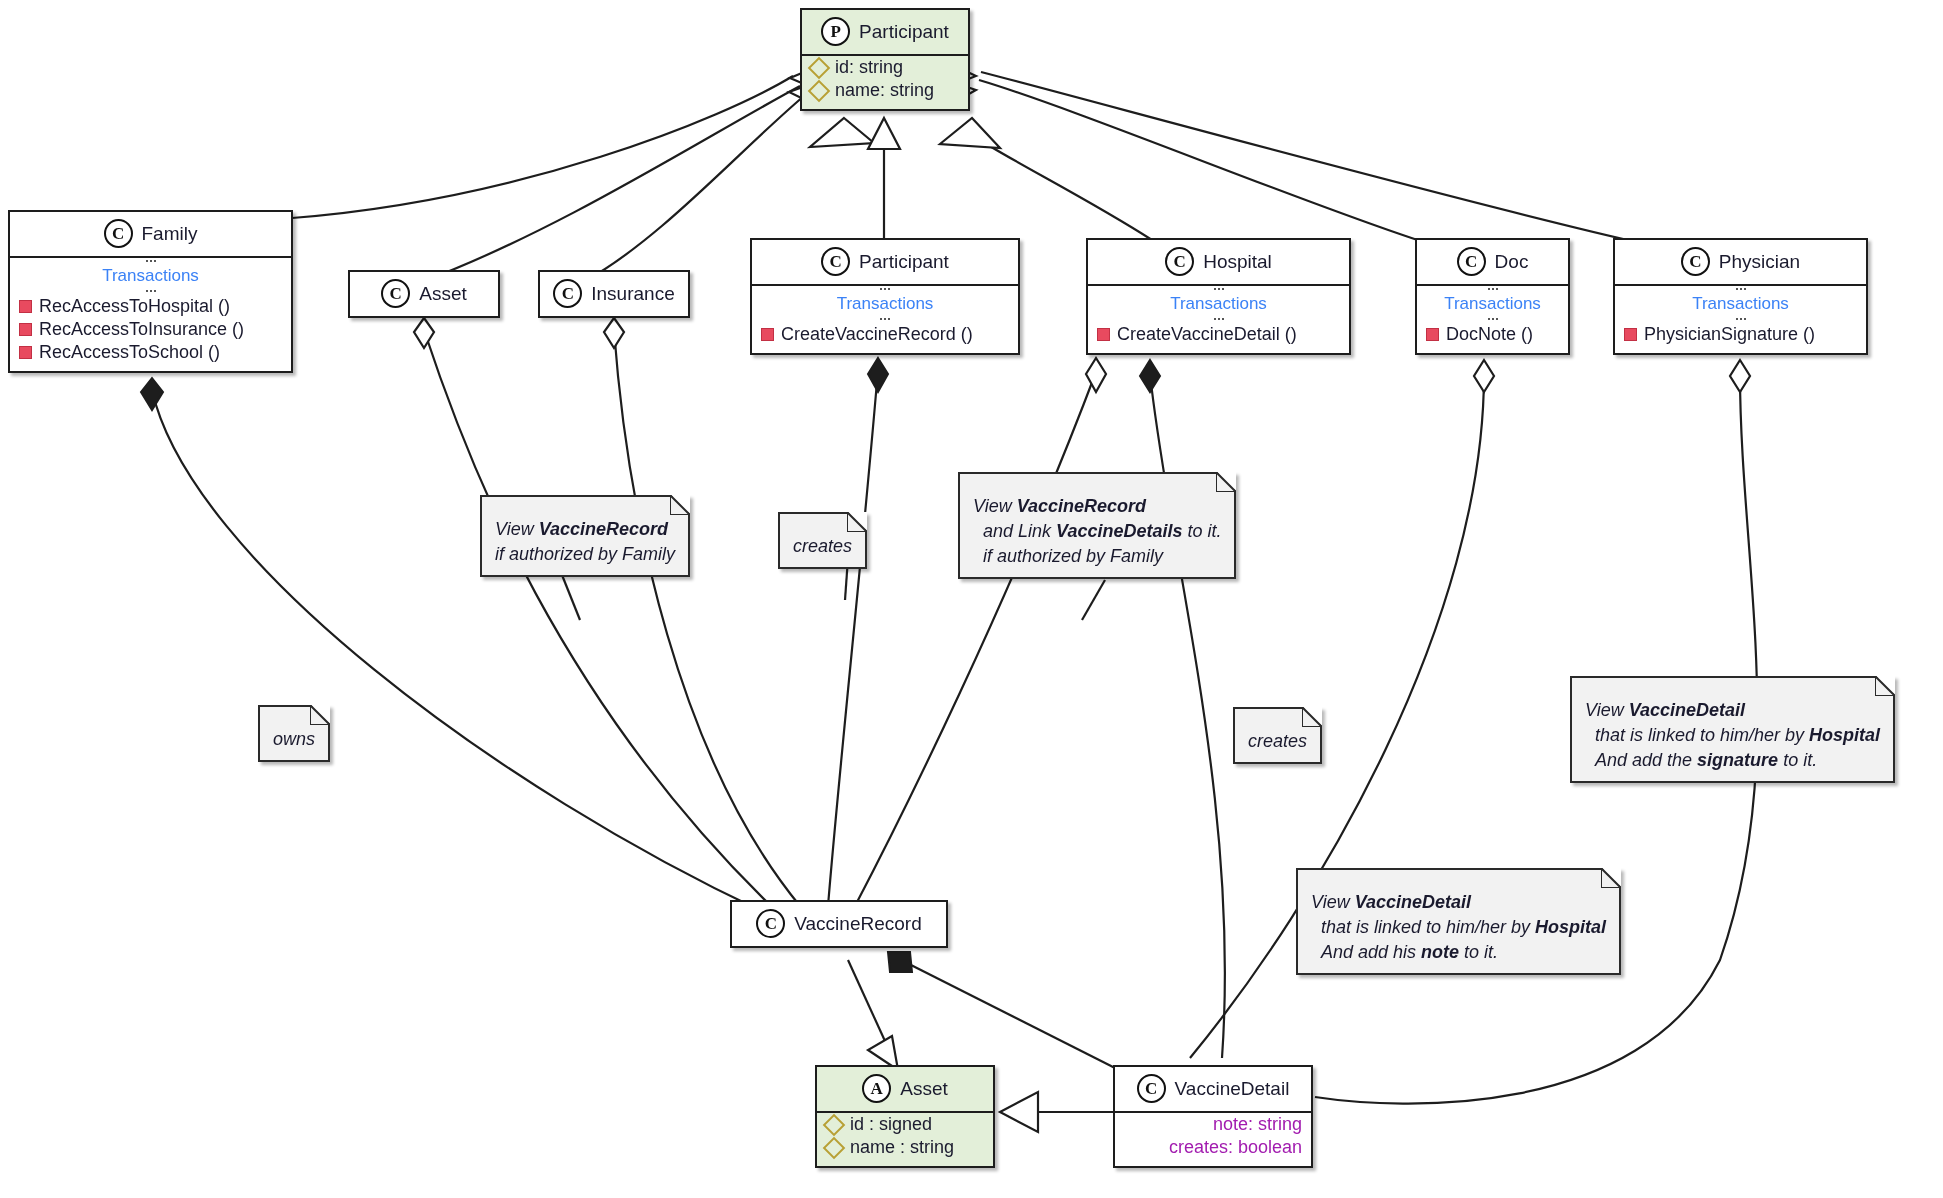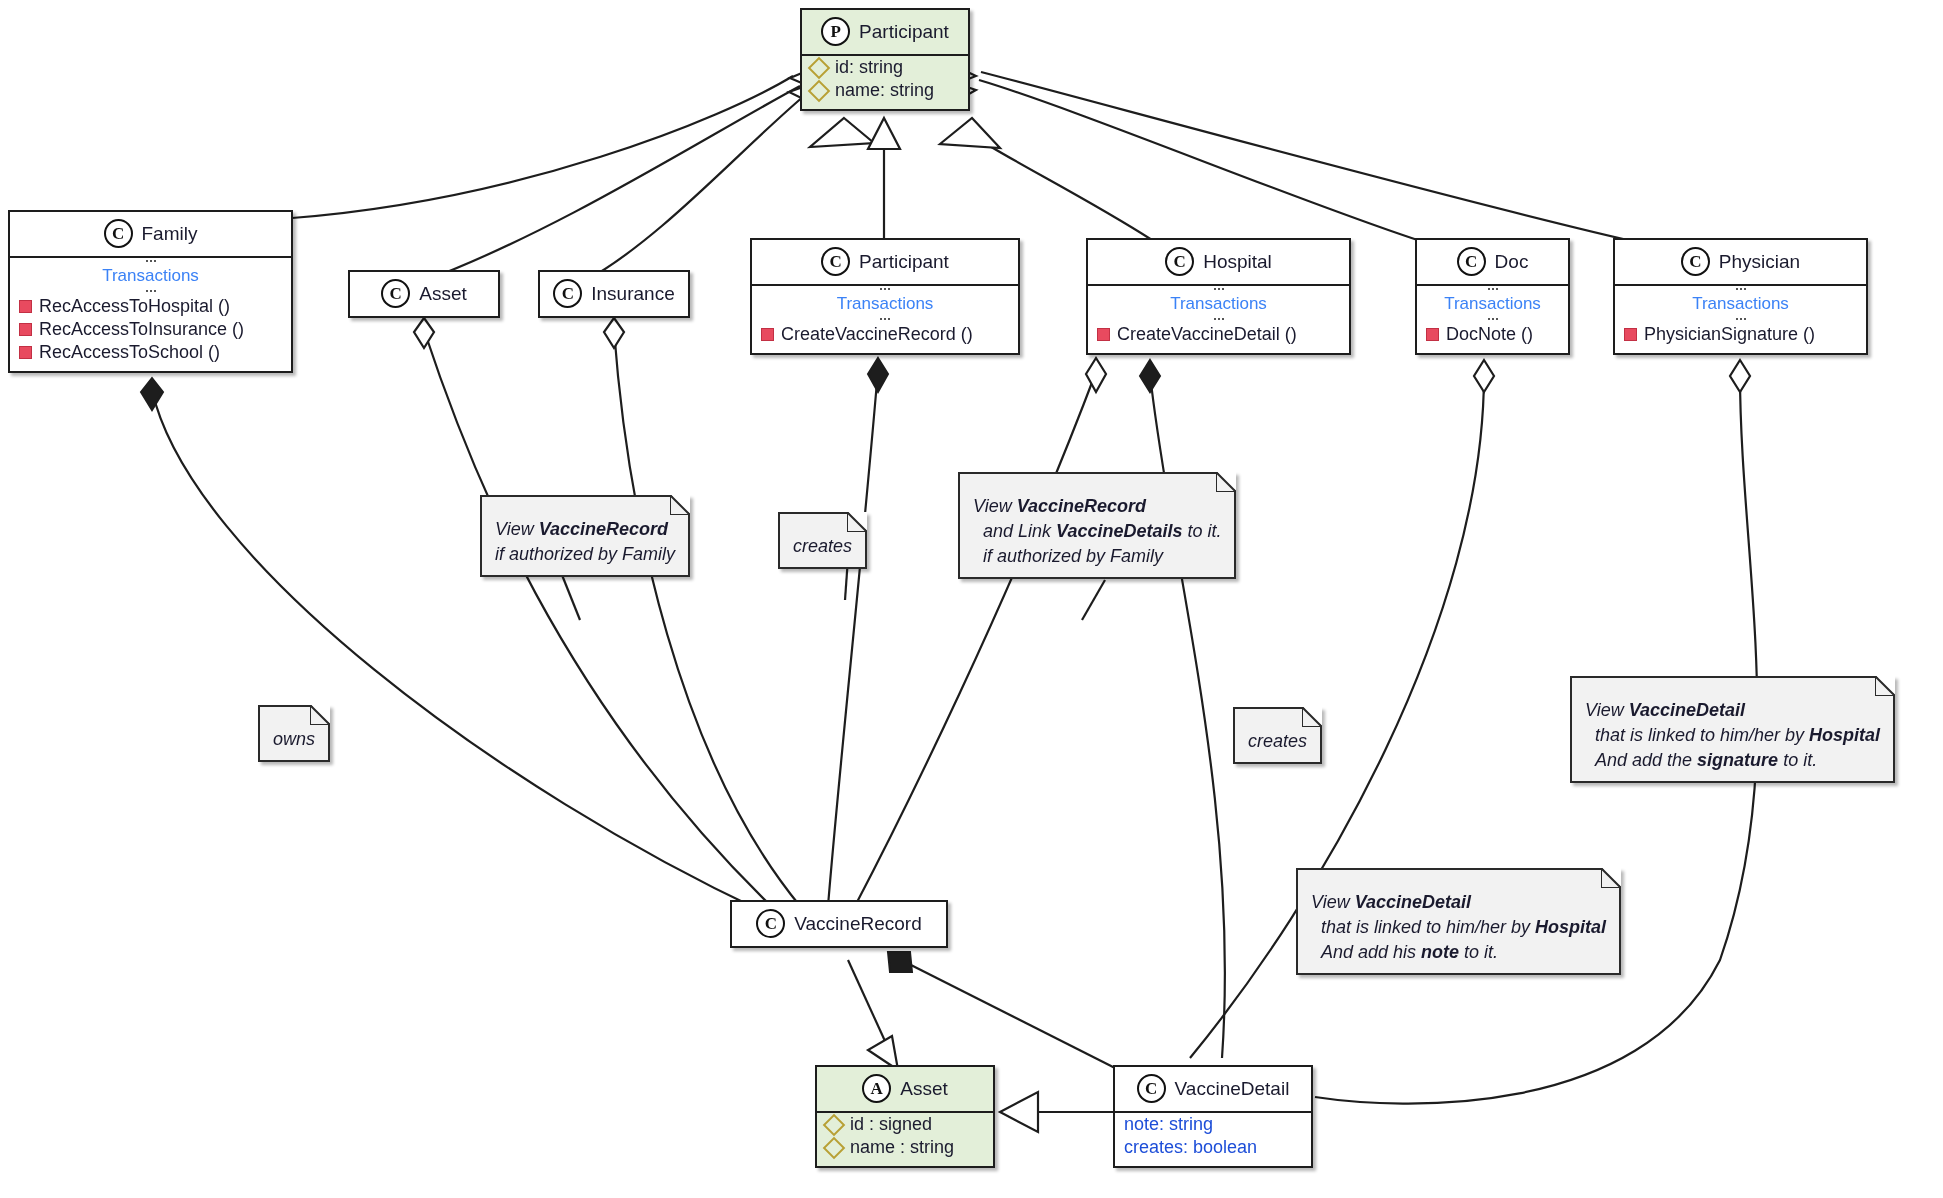--- a/index.html
+++ b/index.html
@@ -104,22 +104,23 @@
     flex-direction: column;
   }
   .sect-sep .dots {
     flex: 1 1 auto;
     border-top: 2px dotted #555;
     height: 0;
     min-width: 10px;
   }
   .plain-attr {
     font: 18px/23px "Liberation Sans", sans-serif;
-    color: #1d4ed8;
+    color: #a21caf;
     white-space: nowrap;
+    text-align: right;
   }
 
   
   .uml-note {
     position: absolute;
     box-sizing: border-box;
     background: #f2f2f2;
     border: 2px solid #2a2a2a;
     box-shadow: 3px 3px 3px rgba(0,0,0,0.28);
     padding: 20px 13px 8px 13px;

